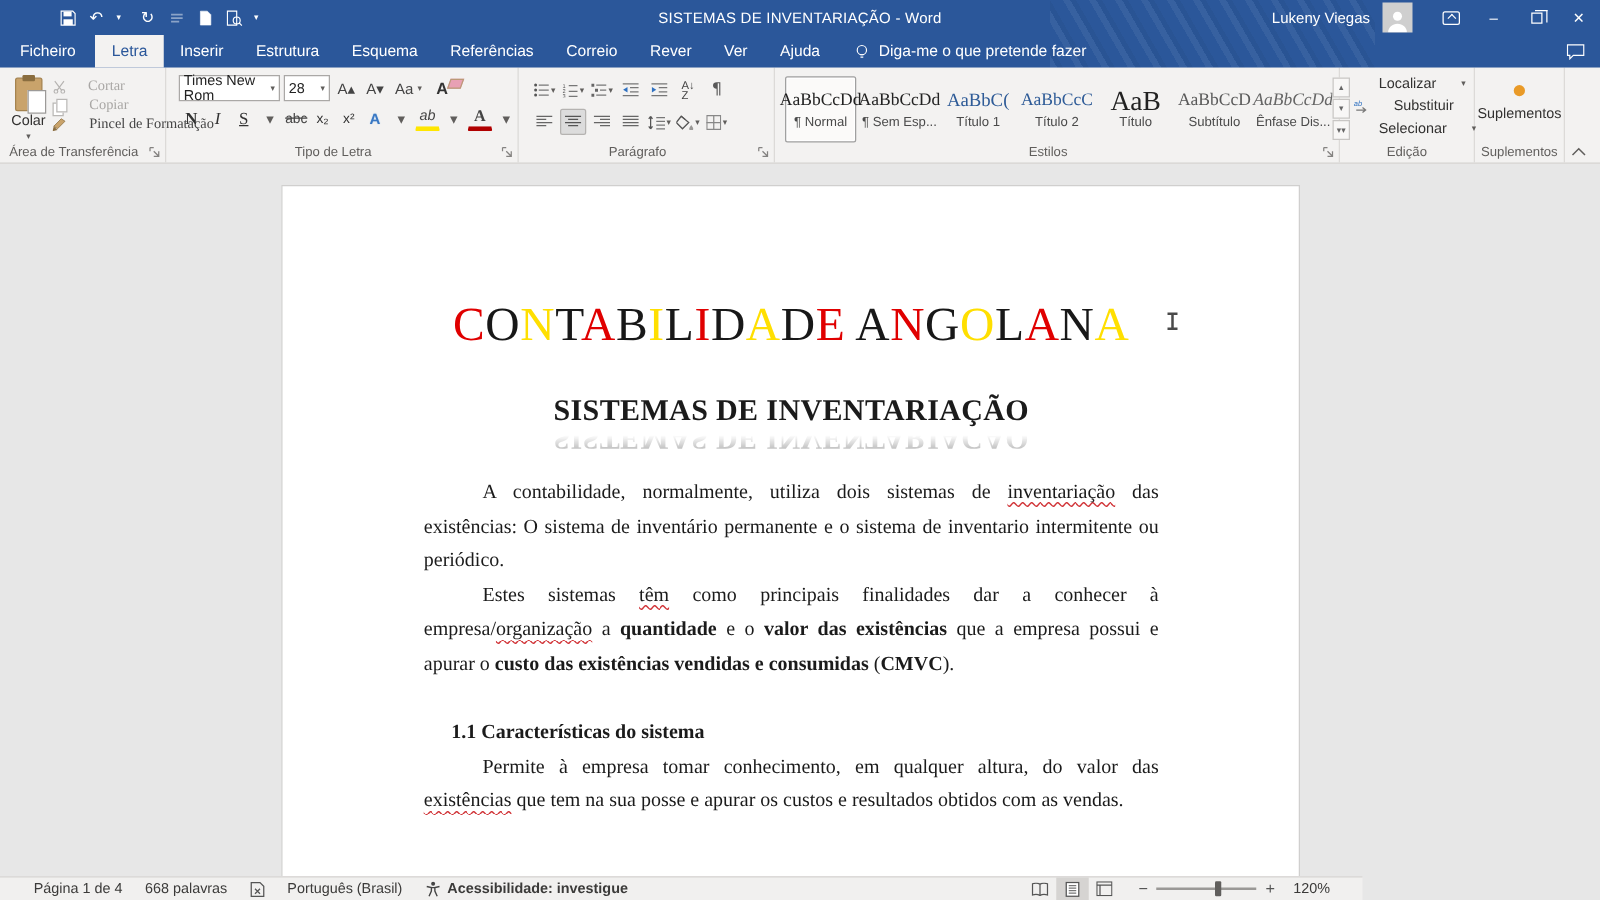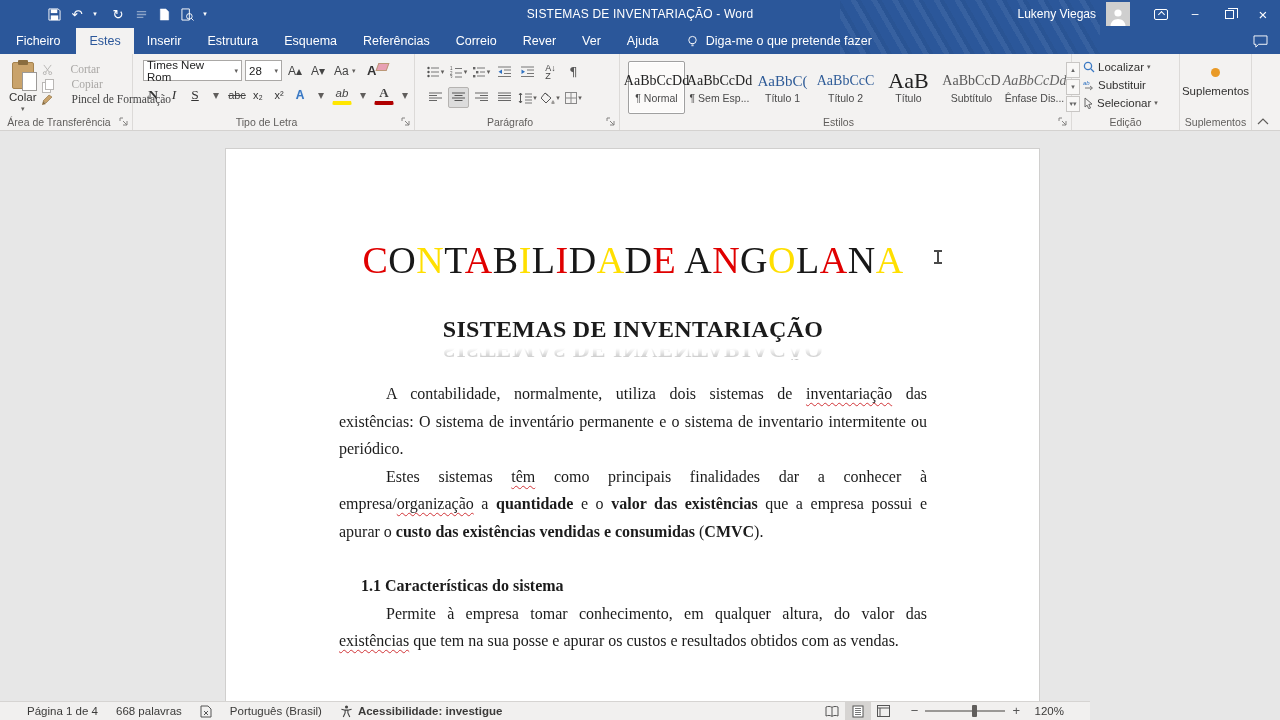--- a/index.html
+++ b/index.html
@@ -56,21 +56,21 @@
   .clip-col { display:flex; flex-direction:column; gap:1px; margin-left:2px; padding-top:4px;}
   .clip-item { display:flex; align-items:center; gap:17px; font-size:11.5px; padding:1px 3px; white-space:nowrap;font-family:Liberation Serif, serif;}
   .copy-ic { width:9px; height:11px; border:1px solid #b9b7b5; background:#fff; box-shadow:-3px 3px 0 -1px #fff, -3px 3px 0 0 #b9b7b5; margin-left:3px;}
   .brush-ic { width:12px; height:12px; }
 
   
   .g-font { width:282px; }
   .font-row1 { display:flex; align-items:center; gap:3px; padding:2px 2px 3px 6px;}
   .combo { height:21px; background:#fff; border:1px solid #aaa8a6; display:flex; align-items:center; font-size:11.5px; color:#222; padding:0 3px; cursor:pointer;}
   .combo .caret { margin-left:auto; padding-left:3px;}
-  .font-name { width:99px; }
+  .font-name { width:81px; }
   .font-size { width:37px; }
   .fbtn { height:21px; min-width:20px; display:flex; align-items:center; justify-content:center; font-size:12px; padding:0 2px;}
   .font-row2 { display:flex; align-items:center; gap:1px; padding-left:6px;}
   .serifchar { font-family:"Liberation Serif","DejaVu Serif",serif; font-size:13.5px; color:#333;}
   .u { text-decoration:underline; }
   .strike { text-decoration:line-through; font-size:11px;}
   .fx-a { color:#3a78c3; text-shadow:0 0 1px #9ec3ea; font-weight:bold;}
   .hl-ab { border-bottom:4px solid #ffe600; line-height:11px; font-size:11.5px; font-style:italic;}
   .fc-a { border-bottom:4px solid #b00000; line-height:12px; font-weight:bold; font-family:"Liberation Serif",serif; font-size:13px;}
   .eraser { position:relative; font-weight:bold; font-size:13px; color:#333;}
@@ -97,21 +97,21 @@
   .scard .prev.title-big { font-size:22px; font-weight:400;}
   .scard .prev.subc { color:#595959; }
   .scard .prev.emph { color:#666; font-style:italic;}
   .scard .sname { font-size:10.5px; color:#4a4a4a; margin-top:1px; white-space:nowrap;}
   .style-scroll { display:flex; flex-direction:column; gap:1px; margin-left:3px; padding-top:4px;}
   .sscr { width:14px; height:16px; border:1px solid #c8c6c4; background:#f8f7f6; display:flex; align-items:center; justify-content:center; font-size:7px; color:#666; cursor:pointer; font-family:"DejaVu Sans",sans-serif;}
   .morebar { flex-direction:column; line-height:3px; font-size:7px;}
 
   
   .g-edit { width:108px; padding-left:8px;}
-  .edit-item { display:flex; align-items:center; gap:3px; font-size:11.5px; color:#323130; padding:2px 2px; white-space:nowrap; cursor:pointer;}
+  .edit-item { display:flex; align-items:center; gap:20px; font-size:11.5px; color:#323130; padding:2px 2px; white-space:nowrap; cursor:pointer;}
 
   
   .g-add { width:72px; display:flex; flex-direction:column; align-items:center; border-right:1px solid #dcdad8;}
   .orange-dot { width:9px; height:9px; border-radius:50%; background:#e99a27; margin-top:10px;}
   .addin-label { font-size:11.5px; color:#323130; margin-top:8px;}
   .g-tail { flex:1; border-right:none; position:relative;}
   .collapse-ic { position:absolute; right:10px; bottom:4px; cursor:pointer;}
 
   
   .docarea { position:absolute; left:0; top:131px; width:1280px; height:570px; background:#e7e7e7; overflow:hidden;}
@@ -204,21 +204,21 @@
     <span class="winbtn">
         <span class="restore-ic"></span>
       </span>
     <span class="winbtn" style="font-size:15px;">×</span>
   </div>
 </div>
 
 <div class="tabrow">
   <div class="tab file">Ficheiro</div>
   <div id="tab-list" style="display:flex;">
-      <div class="tab active">Estes</div>
+      <div class="tab active">Letra</div>
       <div class="tab">Inserir</div>
       <div class="tab">Estrutura</div>
       <div class="tab">Esquema</div>
       <div class="tab">Referências</div>
       <div class="tab">Correio</div>
       <div class="tab">Rever</div>
       <div class="tab">Ver</div>
       <div class="tab">Ajuda</div>
     </div>
   <div class="tellme">

